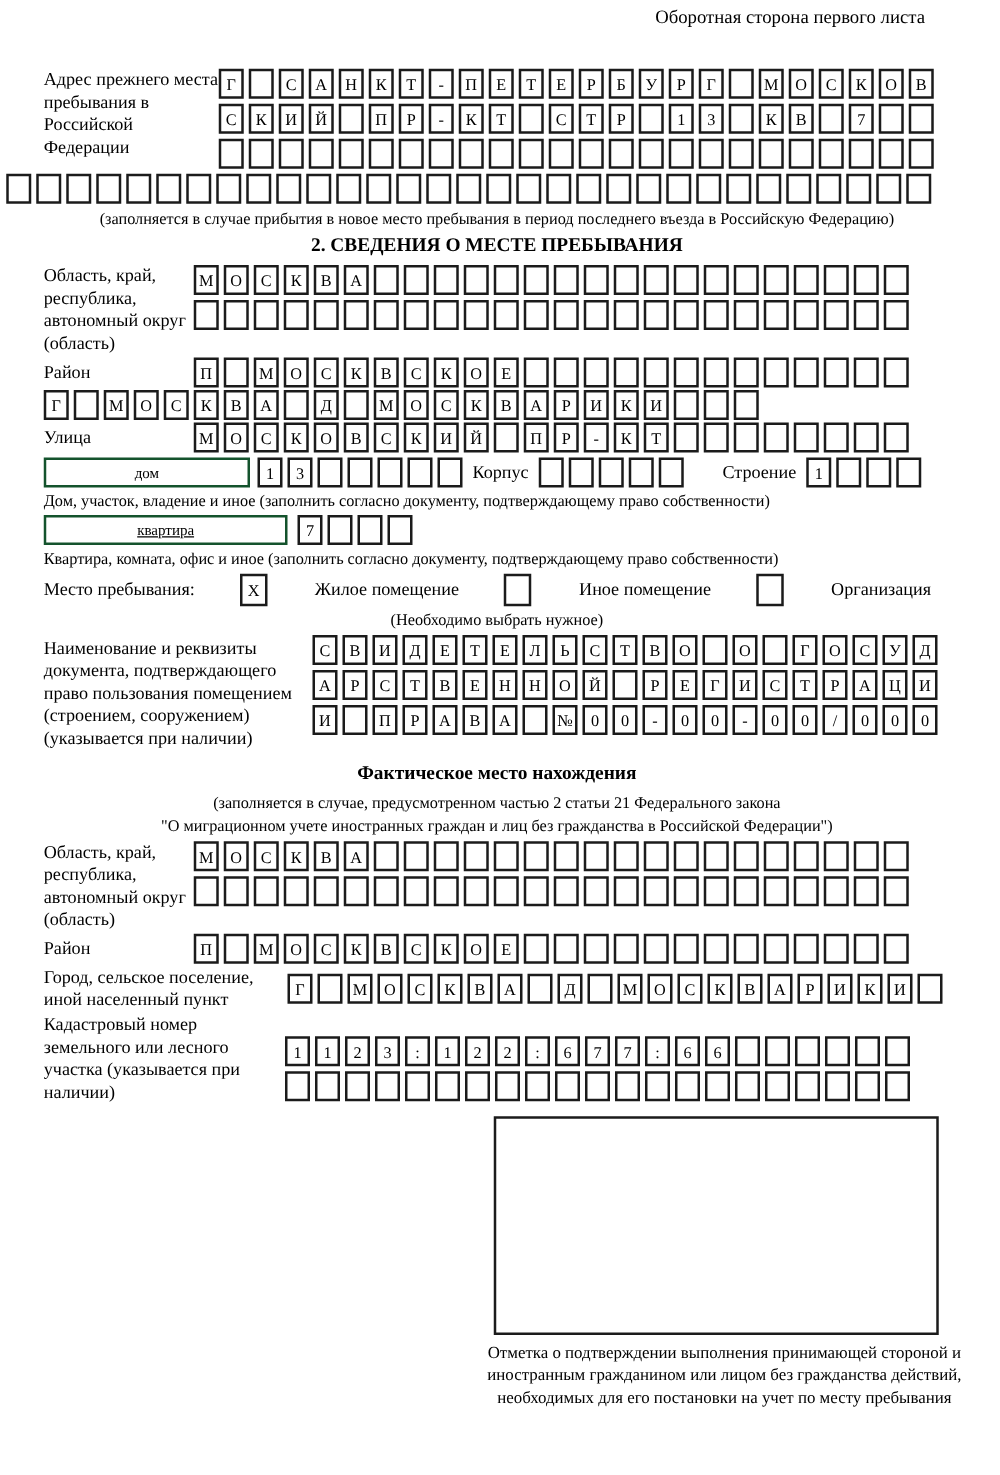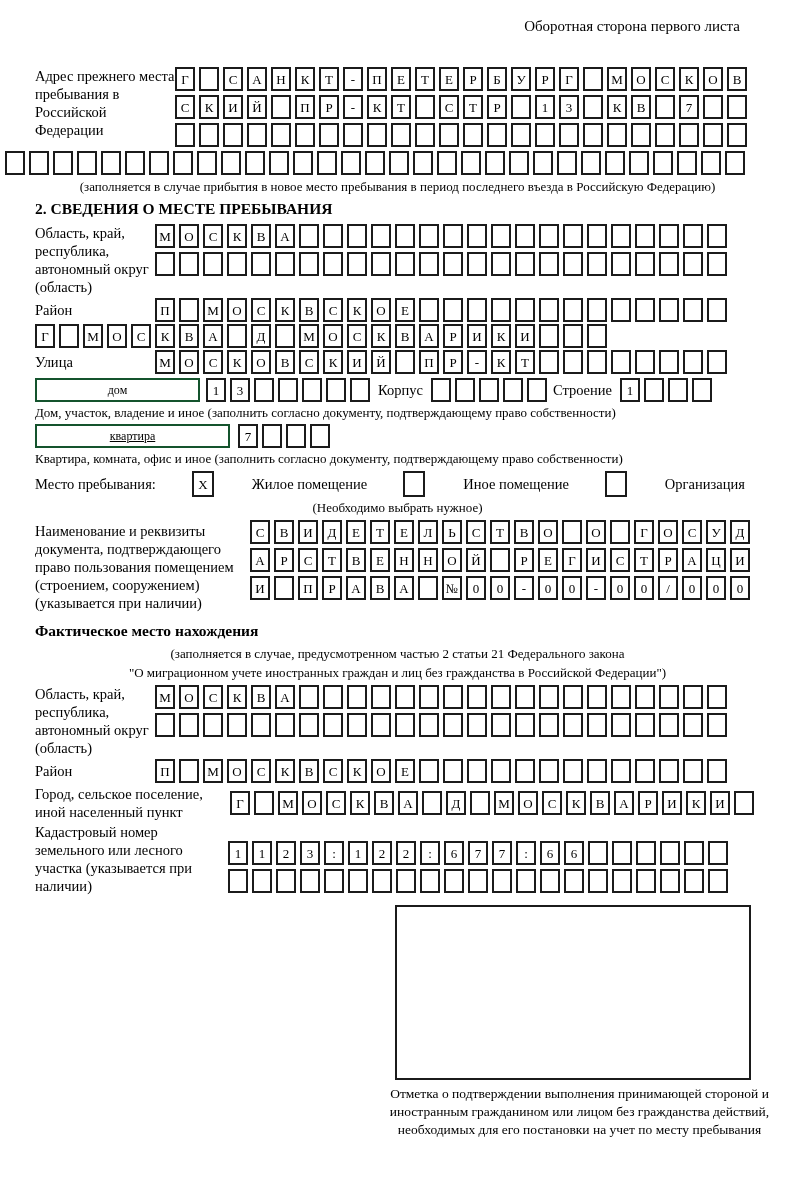--- a/index.html
+++ b/index.html
@@ -1,42 +1,42 @@
 <!DOCTYPE html>
 <html><head>
 <meta charset="utf-8">
 <style>
   html,body { margin:0; padding:0; background:#fff; color:#000;
     font-family:"Liberation Serif","DejaVu Serif",serif; }
   .page { width:800px; height:1180px; box-sizing:border-box;
     padding:6px 40px 0 35px; background:#fff; overflow:hidden; }
 
   .header-note { text-align:right; font-size:15px; padding-right:20px;
-    margin-top:12px; margin-bottom:32px; }
+    margin-top:0; margin-bottom:32px; }
 
   .frow { display:flex; align-items:flex-start; }
   .frow.vcenter { align-items:center; }
   .flabel { flex-shrink:0; font-size:14.5px; line-height:18px;font-family:Liberation Serif, serif; }
 
   .cells { display:flex; flex-shrink:0; }
   .cellrow { margin-bottom:4px; }
   .cell { box-sizing:border-box; width:20px; height:24px; flex-shrink:0;
     border:2px solid #1b1b1b; margin-right:4px;
     display:flex; align-items:center; justify-content:center;
     font-size:13px; line-height:1; }
   .cells .cell:last-child { margin-right:0; }
 
   .w140 { width:140px; } .w120 { width:120px; } .w215 { width:215px; }
   .w195 { width:195px; } .w193 { width:193px; }
 
   .fullrow { margin-left:-30px; margin-top:0; }
 
   .caption { text-align:center; font-size:13px; line-height:16px; margin:3px 0 2px 0; }
   .caption-left { text-align:left; font-size:13px; line-height:16px; margin:3px 0 3px 0; }
-  .sec-title { text-align:left; font-weight:bold; font-size:15.5px;
+  .sec-title { text-align:center; font-weight:bold; font-size:15.5px;
     line-height:21px; margin:3px 0 5px 0; }
 
   .widebox { box-sizing:border-box; height:24px; border:2px solid #14532d;
     display:flex; align-items:center; justify-content:center;
     font-size:12px; flex-shrink:0; }
   .wb165 { width:165px; } .wb195 { width:195px;text-decoration:underline; }
 
   .inline-label { font-size:14.5px; margin:0 8px; flex-shrink:0; }
 
   .stay-row { display:flex; align-items:center; font-size:14.5px; margin-top:4px;gap:28px; }
@@ -337,21 +337,21 @@
         <div class="cell"></div>
       </div>
     <div class="inline-label">Корпус</div>
     <div class="cells">
         <div class="cell"></div>
         <div class="cell"></div>
         <div class="cell"></div>
         <div class="cell"></div>
         <div class="cell"></div>
       </div>
-    <div class="inline-label" style="margin-left:6px">Строение</div>
+    <div class="inline-label" style="margin-left:31px">Строение</div>
     <div class="cells">
         <div class="cell">1</div>
         <div class="cell"></div>
         <div class="cell"></div>
         <div class="cell"></div>
       </div>
   </div>
   <div class="caption-left">Дом, участок, владение и иное (заполнить согласно документу, подтверждающему право собственности)</div>
 
   <div class="frow vcenter">

